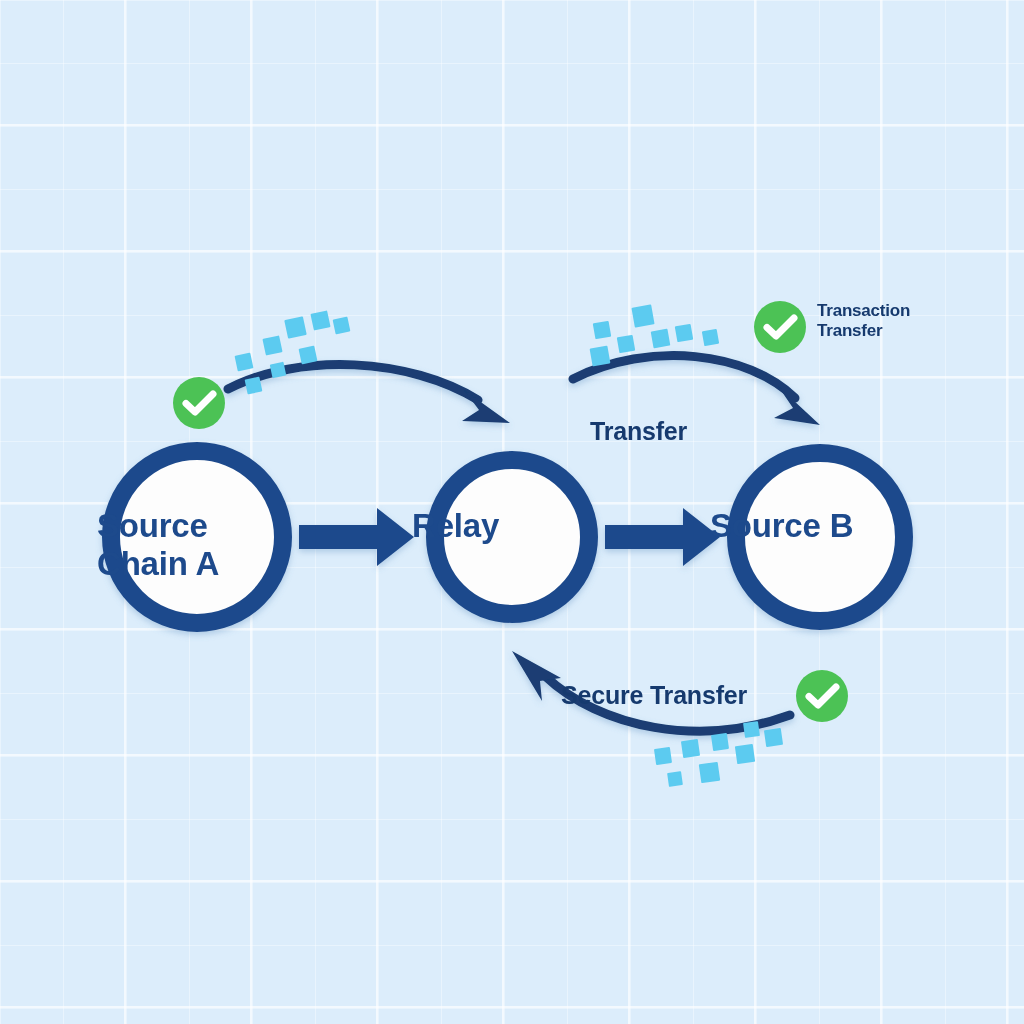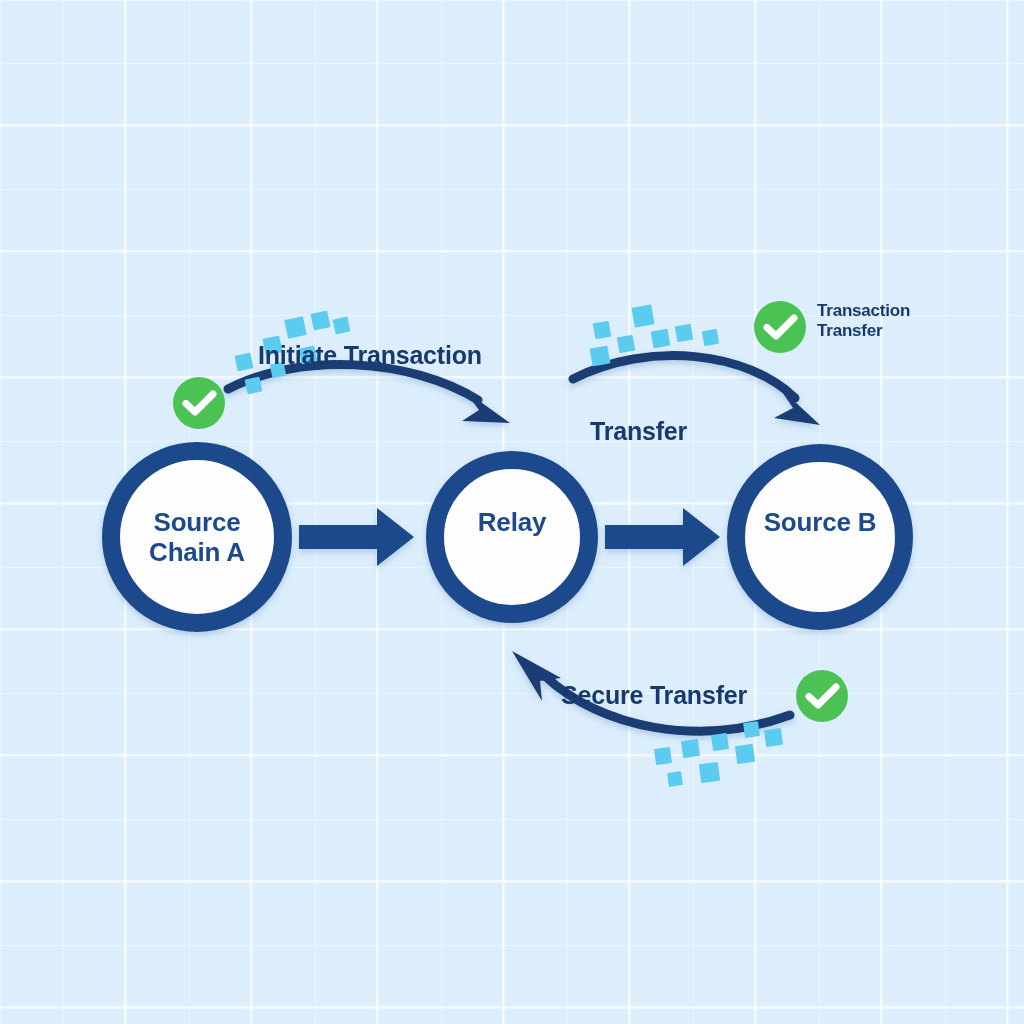--- a/index.html
+++ b/index.html
@@ -31,24 +31,24 @@
     background-size: 63px 63px;
     pointer-events: none;
   }
   #diagram {
     position: absolute;
     inset: 0;
     z-index: 2;
   }
   .node-label {
     position: absolute;
-    text-align: center;
+    text-align: left;
     color: #1d4a8c;
     font-weight: 700;
-    font-size: 26px;
+    font-size: 33px;
     line-height: 1.16;
     letter-spacing: -0.2px;
     z-index: 6;
     white-space: nowrap;
     pointer-events: none;
   }
   .edge-label {
     position: absolute;
     color: #163a6e;
     font-weight: 700;
@@ -157,21 +157,20 @@
   </div>
 
   <div class="node-label" style="left:412px;top:507px;width:200px;">
     <div>Relay</div>
   </div>
 
   <div class="node-label" style="left:710px;top:507px;width:220px;">
     <div>Source B</div>
   </div>
 
-  <div class="edge-label" style="left:258px;top:341px;">Initiate Transaction</div>
 
   <div class="edge-label" style="left:590px;top:369px;margin-top:48px;">Transfer</div>
 
   <div class="edge-label" style="left:561px;top:681px;">Secure Transfer</div>
 
   <svg class="check-badge" width="58" height="58" viewBox="0 0 58 58" style="left:170px;top:374px;">
     <circle cx="29" cy="29" r="26" fill="#4cc255"></circle>
     <path d="M 16 29.5 L 25 38 L 43 20" fill="none" stroke="#ffffff" stroke-width="7" stroke-linecap="round" stroke-linejoin="round"></path>
   </svg>
 

